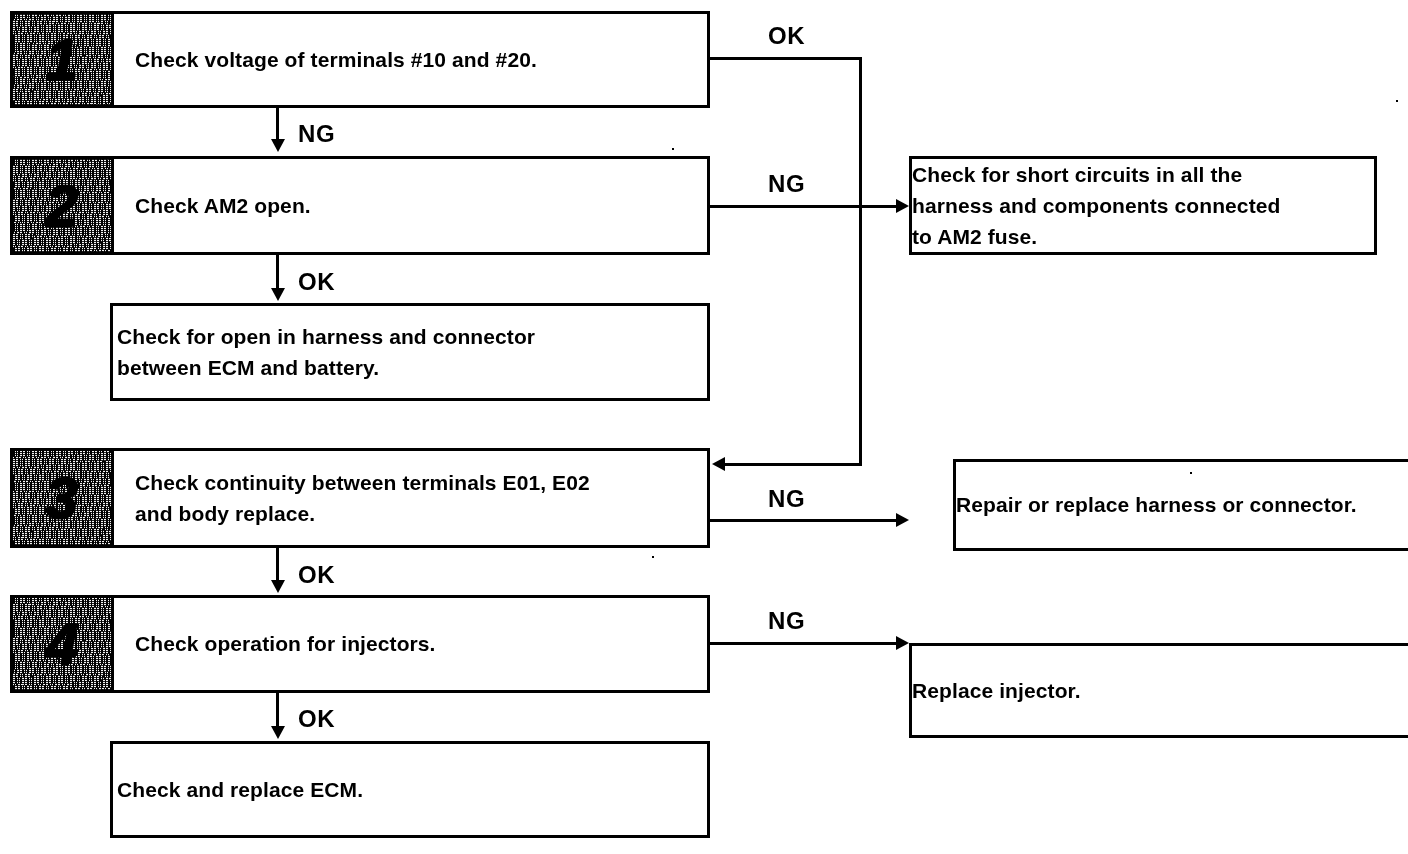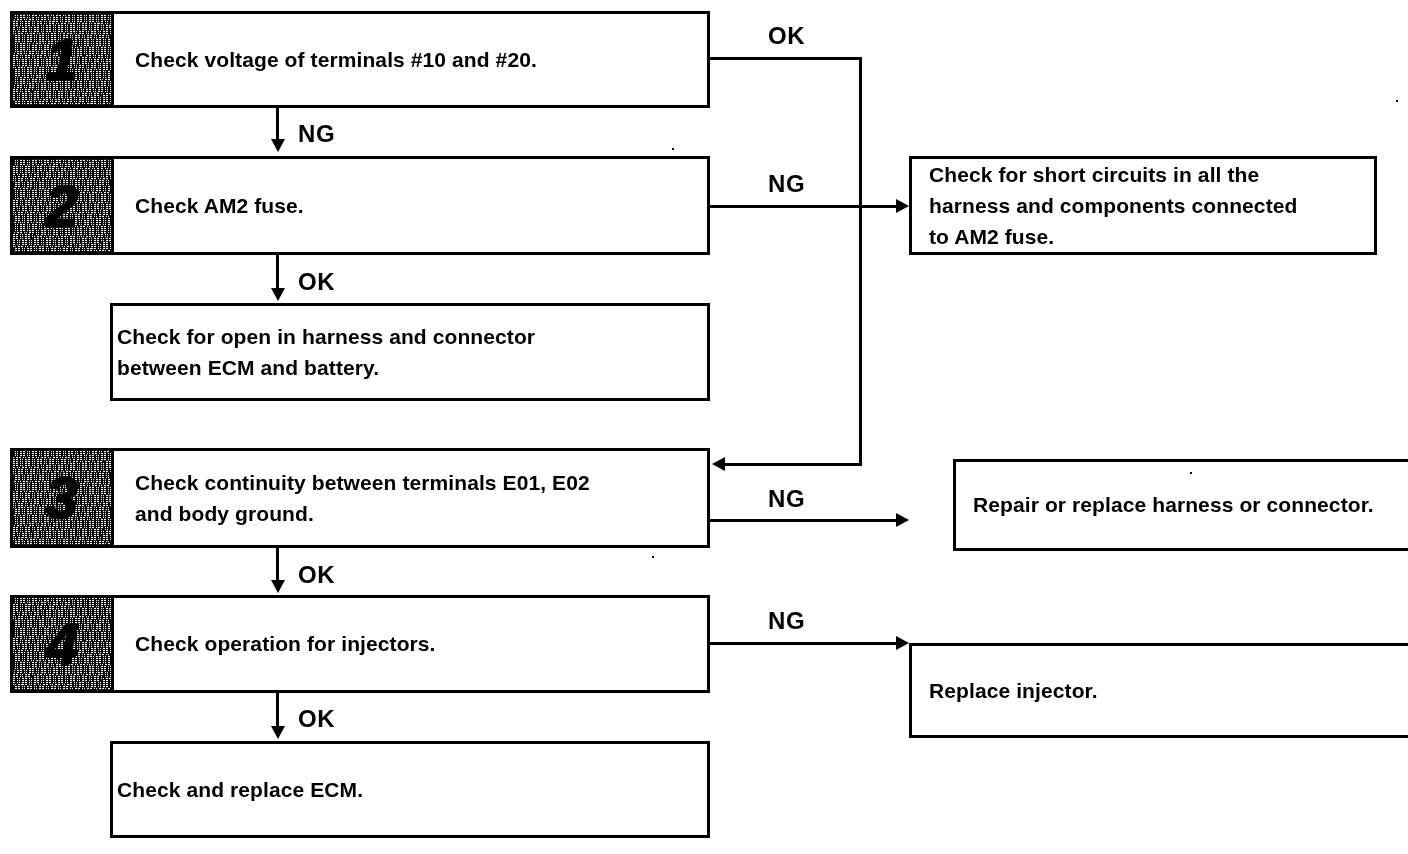--- a/index.html
+++ b/index.html
@@ -31,21 +31,21 @@
   .box .txt {
     font-size: 21px;
     line-height: 1.48;
     color: #000000;
     letter-spacing: 0.1px;
     font-weight: 600;
     white-space: pre-line;
   }
   .box.stepbox .txt { padding-left: 18px; }
   .box.plainbox .txt { padding-left: 4px; }
-  .box.rightbox .txt { padding-left: 17px; }
+  .box.rightbox .txt { }
 
   
   .badge {
     position: absolute;
     left: -3px;
     top: -3px;
     bottom: -3px;
     width: 104px;
     border: 3px solid #000000;
     box-sizing: border-box;
@@ -136,21 +136,21 @@
   <div class="hline" style="left:710px; top:57px; width:152px;"></div>
   <div class="vline" style="left:859px; top:57px; height:409px;"></div>
   <div class="hline" style="left:725px; top:463px; width:137px;"></div>
   <div class="arrow-left" style="left:712px; top:457px;"></div>
   <div class="elabel" style="left:768px; top:22px;">OK</div>
 
   <div class="box stepbox" style="left:10px; top:156px; width:700px; height:99px;">
     <div class="badge">
       <span class="num">2</span>
     </div>
-    <div class="txt" style="margin-left:104px;">Check AM2 fuse.</div>
+    <div class="txt" style="margin-left:104px;">Check AM2 open.</div>
   </div>
 
   <div class="hline" style="left:710px; top:205px; width:188px;"></div>
   <div class="arrow-right" style="left:896px; top:199px;"></div>
   <div class="elabel" style="left:768px; top:170px;">NG</div>
 
   <div class="vline" style="left:276px; top:255px; height:40px;"></div>
   <div class="arrow-down" style="left:271px; top:288px;"></div>
   <div class="elabel" style="left:298px; top:268px;">OK</div>
 
@@ -163,21 +163,21 @@
   <div class="box plainbox" style="left:110px; top:303px; width:600px; height:98px;">
     <div class="txt">Check for open in harness and connector
 between ECM and battery.</div>
   </div>
 
   <div class="box stepbox" style="left:10px; top:448px; width:700px; height:100px;">
     <div class="badge">
       <span class="num">3</span>
     </div>
     <div class="txt" style="margin-left:104px;">Check continuity between terminals E01, E02
-and body ground.</div>
+and body replace.</div>
   </div>
 
   <div class="hline" style="left:710px; top:519px; width:188px;"></div>
   <div class="arrow-right" style="left:896px; top:513px;"></div>
   <div class="elabel" style="left:768px; top:485px;">NG</div>
 
   <div class="vline" style="left:276px; top:548px; height:39px;"></div>
   <div class="arrow-down" style="left:271px; top:580px;"></div>
   <div class="elabel" style="left:298px; top:561px;">OK</div>
 

